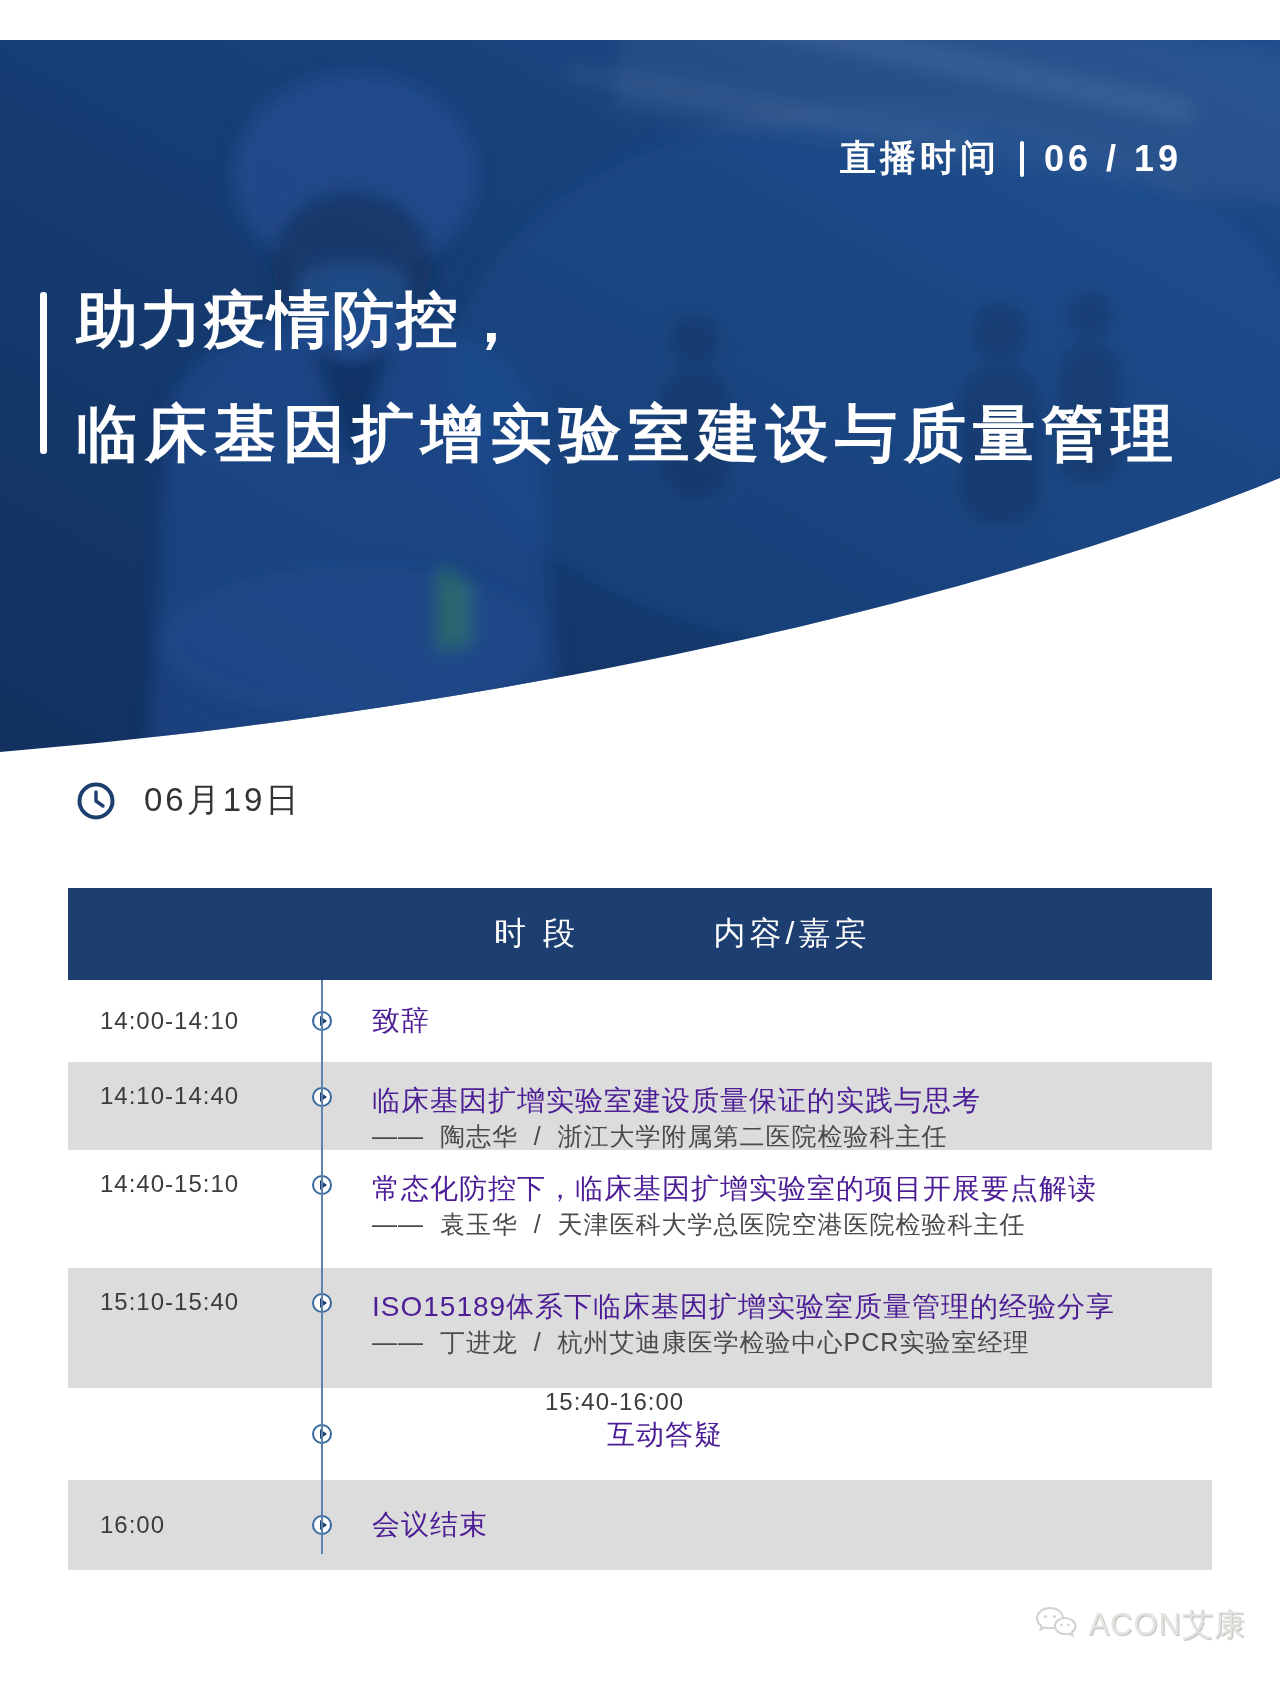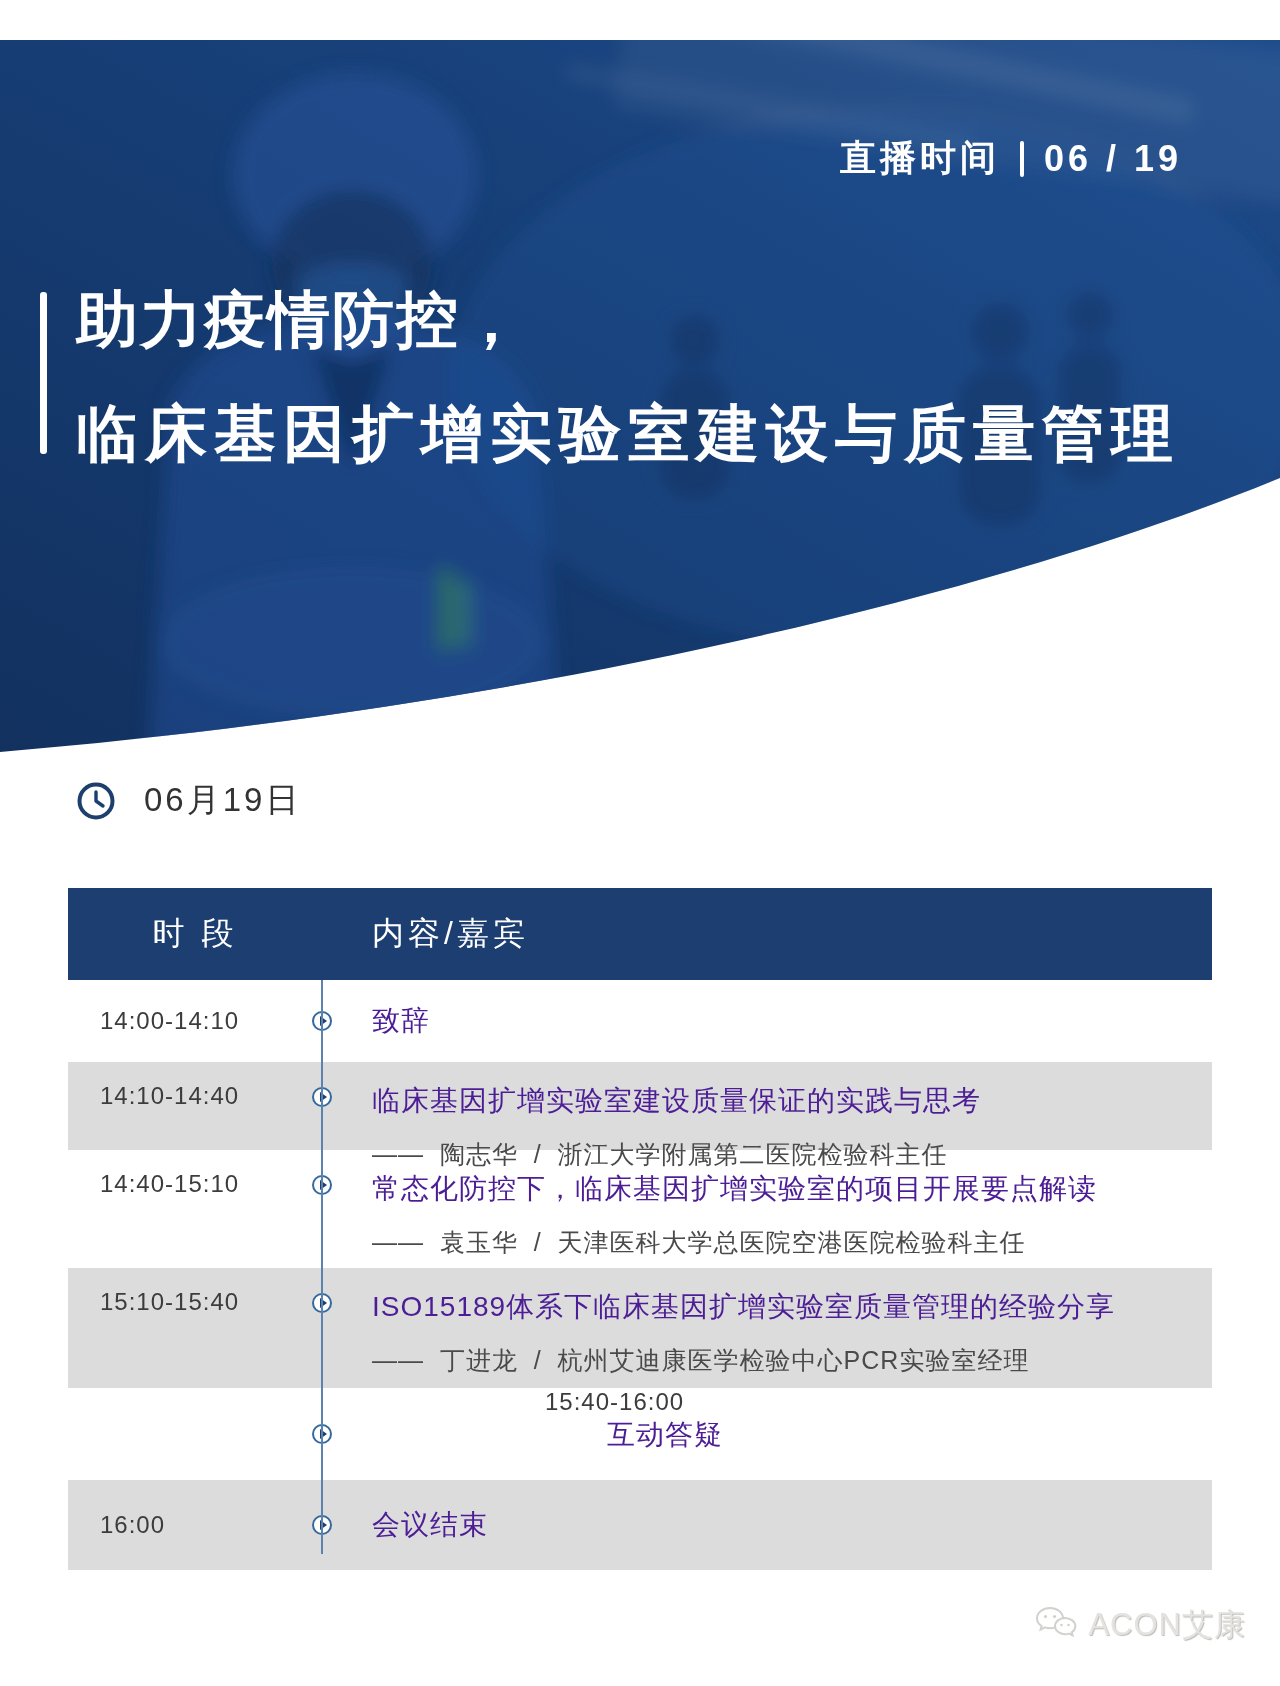--- a/index.html
+++ b/index.html
@@ -42,41 +42,41 @@
     position:absolute; left:76px; top:778px;
     display:flex; align-items:center; gap:28px;
   }
   .clock-icon { width:40px; height:40px; display:block; }
   .date-label { font-size:33px; color:#333333; letter-spacing:3px; }
 
   
   .agenda { position:absolute; left:68px; top:888px; width:1144px; }
   .agenda-header {
     height:92px; background:#1c3e70; color:#ffffff;
-    display:flex; align-items:center; font-size:32px; letter-spacing:4px;
+    display:flex; align-items:center; font-size:32px; letter-spacing:4px;justify-content:center;
   }
   .agenda-header .h-time { width:254px; text-align:center; }
   .agenda-header .h-content { padding-left:50px; }
 
   .agenda-body { position:relative; }
   .timeline-line {
     position:absolute; left:253px; top:0; width:2px; height:574px;
     background:#5b83ad; z-index:2;
   }
 
   .agenda-row { position:relative; display:flex; z-index:1; }
   .agenda-row.alt { background:#dcdcdc; }
   .agenda-row .cell-time {
     width:254px; padding-left:32px; font-size:24px; color:#3c3c3c;
     letter-spacing:1px; flex:none;
   }
   .agenda-row .cell-content { padding-left:50px; flex:1; }
   .content-title { font-size:28px; color:#4c1d95; letter-spacing:1px; }
   .content-speaker {
-    font-size:25px; color:#4a4a4a; margin-top:18px; letter-spacing:1px;
+    font-size:25px; color:#4a4a4a; letter-spacing:1px;
     white-space:pre;
   }
 
   .row-single { align-items:center; }
   .row-1 { height:82px; }
   .row-2 { height:88px; padding-top:20px; }
   .row-3 { height:118px; padding-top:20px; }
   .row-4 { height:120px; padding-top:20px; }
   .row-5 { height:92px;flex-direction:column; }
   .row-6 { height:90px;justify-content:space-between; }

